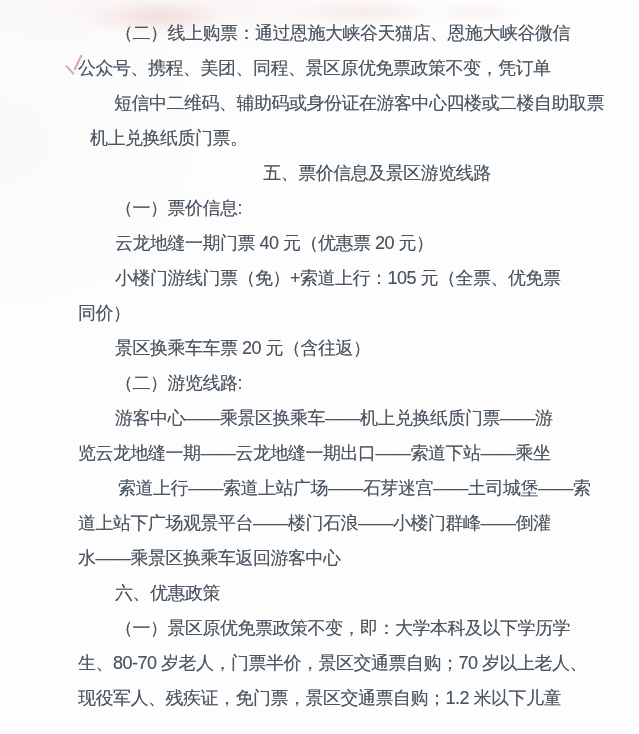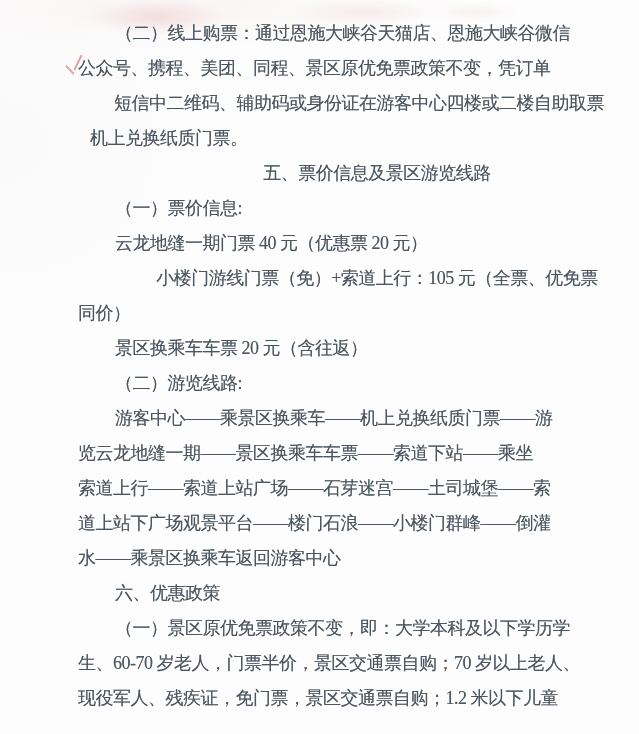--- a/index.html
+++ b/index.html
@@ -9,21 +9,21 @@
   }
   .page {
     position: relative;
     width: 639px;
     height: 734px;
     background:
       radial-gradient(ellipse 420px 60px at 180px 8px, rgba(238,205,205,0.18), rgba(238,205,205,0) 70%),
       radial-gradient(ellipse 300px 260px at 0px 140px, rgba(200,200,205,0.07), rgba(200,200,205,0) 75%),
       #fdfdfd;
     overflow: hidden;
-    font-family: Liberation Serif, serif;
+    font-family: Liberation Sans, sans-serif;
   }
   .doc-body {
     position: absolute;
     top: 16px;
     left: 78px;
     right: 0;
   }
   .line {
     font-size: 18px;
     line-height: 35px;
@@ -89,28 +89,28 @@
   </div>
 
   <div class="doc-body">
     <div class="line indent" style="color: rgb(75, 86, 97);">（二）线上购票：通过恩施大峡谷天猫店、恩施大峡谷微信</div>
     <div class="line" style="color: rgb(75, 86, 97);">公众号、携程、美团、同程、景区原优免票政策不变，凭订单</div>
     <div class="line" style="color: rgb(75, 86, 97); margin-left: 36px;">短信中二维码、辅助码或身份证在游客中心四楼或二楼自助取票</div>
     <div class="line" style="color: rgb(75, 86, 97); margin-left: 12px;">机上兑换纸质门票。</div>
     <div class="line indent" style="color: rgb(75, 86, 97); text-align: center;">五、票价信息及景区游览线路</div>
     <div class="line indent" style="color: rgb(75, 86, 97);">（一）票价信息:</div>
     <div class="line indent" style="color: rgb(75, 86, 97);">云龙地缝一期门票 40 元（优惠票 20 元）</div>
-    <div class="line indent" style="color: rgb(75, 86, 97); text-align: center;">小楼门游线门票（免）+索道上行：105 元（全票、优免票</div>
+    <div class="line indent" style="color: rgb(75, 86, 97);">小楼门游线门票（免）+索道上行：105 元（全票、优免票</div>
     <div class="line" style="color: rgb(75, 86, 97);">同价）</div>
     <div class="line indent" style="color: rgb(75, 86, 97);">景区换乘车车票 20 元（含往返）</div>
     <div class="line indent" style="color: rgb(75, 86, 97);">（二）游览线路:</div>
     <div class="line indent" style="color: rgb(75, 86, 97);">游客中心——乘景区换乘车——机上兑换纸质门票——游</div>
-    <div class="line" style="color: rgb(75, 86, 97);">览云龙地缝一期——景区换乘车车票——索道下站——乘坐</div>
-    <div class="line" style="color: rgb(75, 86, 97);">索道上行——索道上站广场——石芽迷宫——土司城堡——索</div>
+    <div class="line" style="color: rgb(75, 86, 97);">览云龙地缝一期——云龙地缝一期出口——索道下站——乘坐</div>
+    <div class="line" style="color: rgb(75, 86, 97); margin-left: 40px;">索道上行——索道上站广场——石芽迷宫——土司城堡——索</div>
     <div class="line" style="color: rgb(75, 86, 97);">道上站下广场观景平台——楼门石浪——小楼门群峰——倒灌</div>
     <div class="line" style="color: rgb(75, 86, 97);">水——乘景区换乘车返回游客中心</div>
     <div class="line indent" style="color: rgb(75, 86, 97);">六、优惠政策</div>
     <div class="line indent" style="color: rgb(75, 86, 97);">（一）景区原优免票政策不变，即：大学本科及以下学历学</div>
-    <div class="line" style="color: rgb(75, 86, 97);">生、60-70 岁老人，门票半价，景区交通票自购；70 岁以上老人、</div>
+    <div class="line" style="color: rgb(75, 86, 97);">生、80-70 岁老人，门票半价，景区交通票自购；70 岁以上老人、</div>
     <div class="line" style="color: rgb(75, 86, 97);">现役军人、残疾证，免门票，景区交通票自购；1.2 米以下儿童</div>
   </div>
 
 </div>
 
 </body></html>

